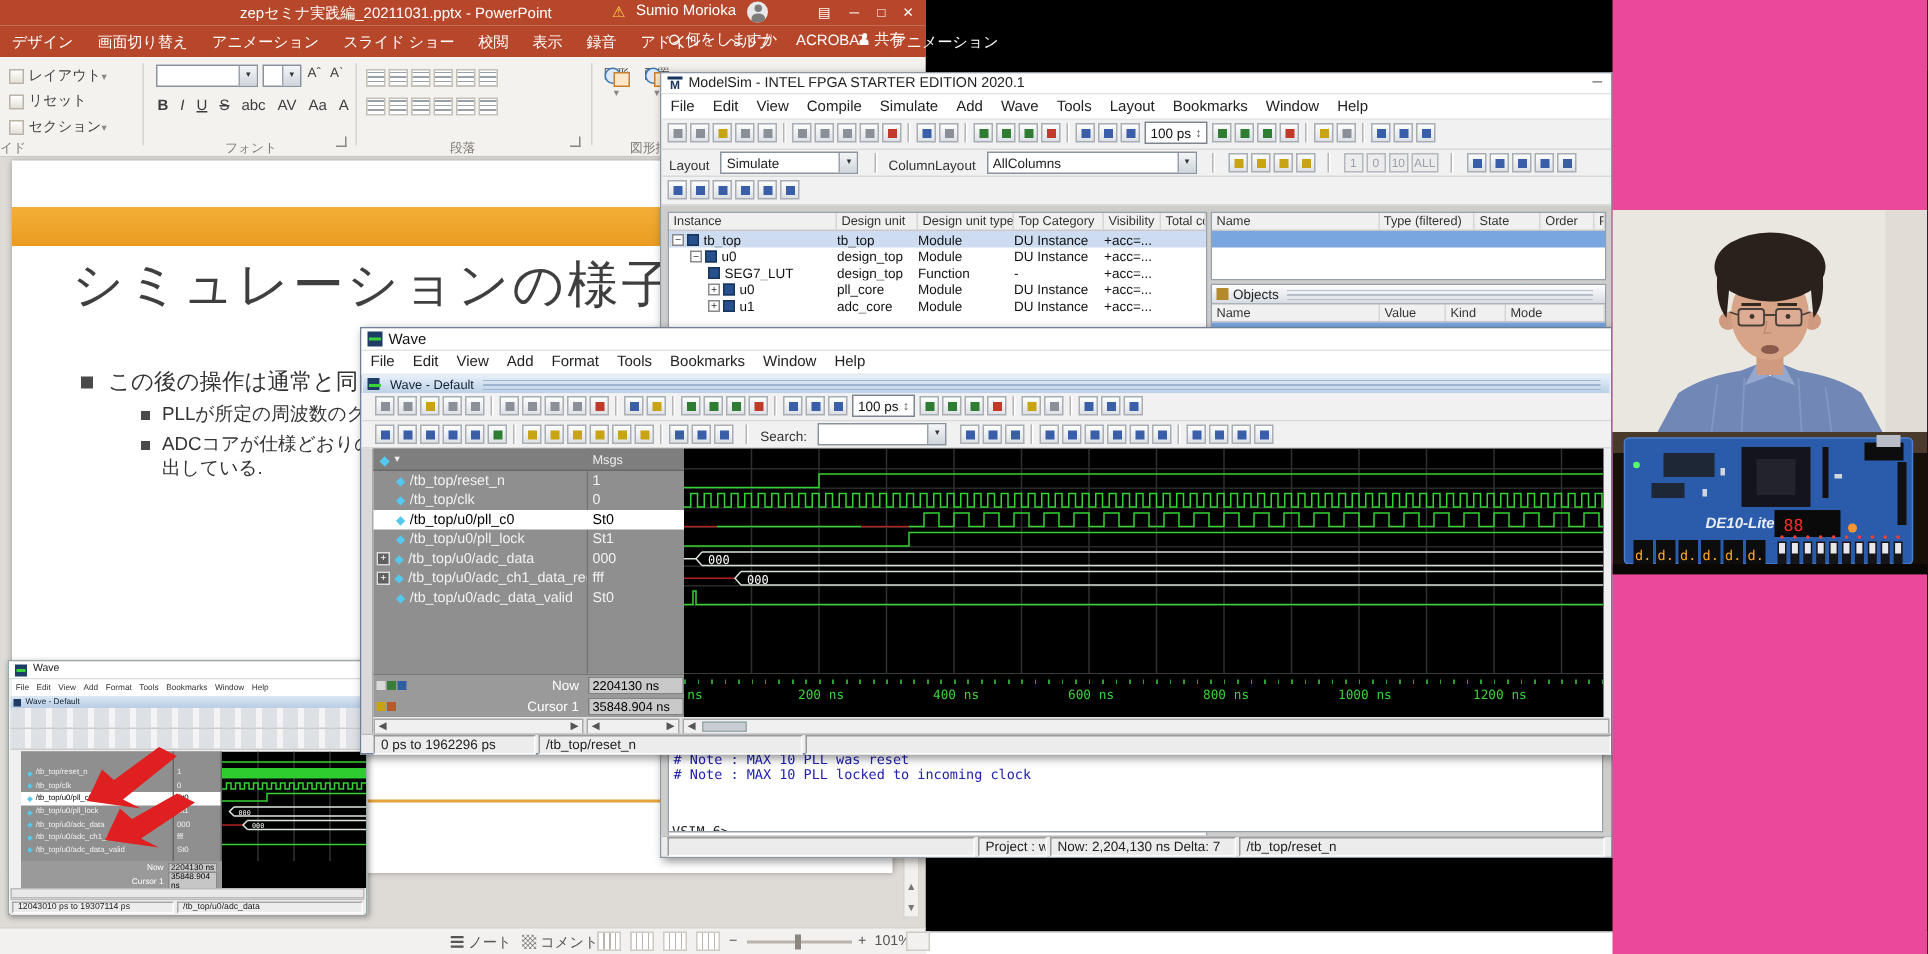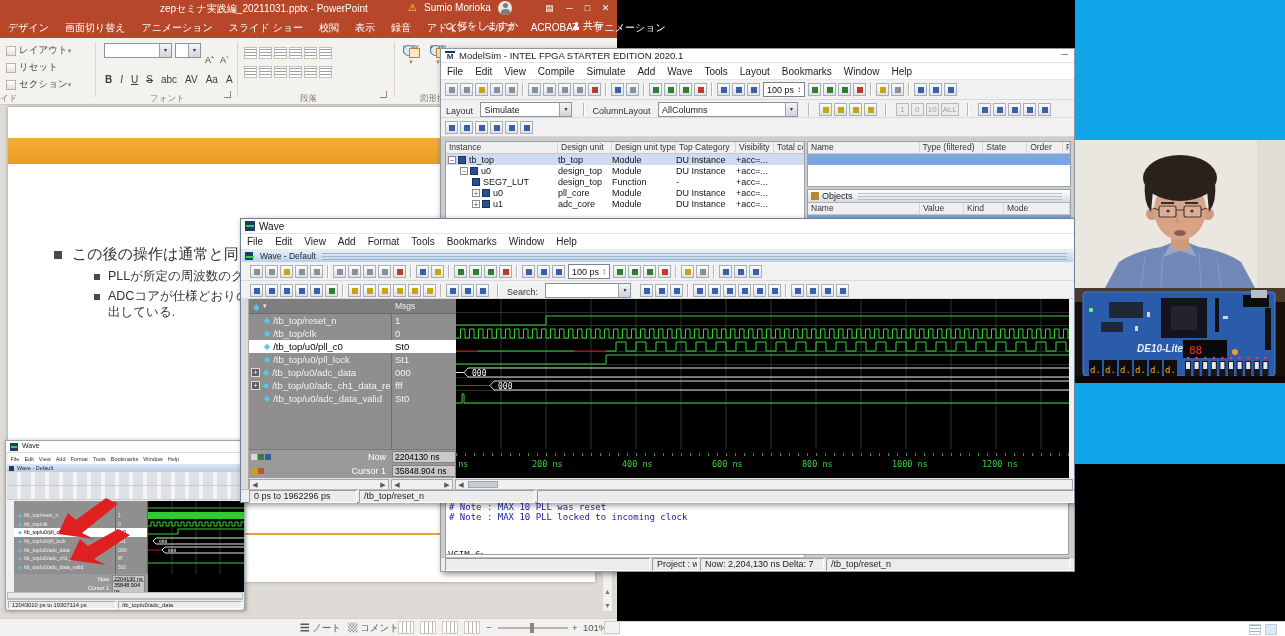--- a/index.html
+++ b/index.html
@@ -38,21 +38,21 @@
   .mag{display:inline-block;width:7px;height:7px;border:1.3px solid #fff;border-radius:50%;position:relative;margin-right:4px}
   .mag::after{content:"";position:absolute;left:5px;top:6px;width:4px;height:1.3px;background:#fff;transform:rotate(40deg)}
   .person-ico{display:inline-block;width:8px;height:8px;position:relative;margin-right:3px}
   .person-ico::before{content:"";position:absolute;left:2.5px;top:0;width:3.5px;height:3.5px;border-radius:50%;background:#fff}
   .person-ico::after{content:"";position:absolute;left:1px;top:4px;width:6px;height:4px;border-radius:50% 50% 0 0;background:#fff}
   .ppt-ribbon{position:absolute;left:0;top:38px;right:0;height:67px;background:#f4f2ee;border-bottom:1px solid #cfccc6}
   .rib-btn{position:absolute;display:flex;align-items:center;font-size:9.5px;color:#444;white-space:nowrap}
   .rib-ico{display:inline-block;width:10px;height:10px;border:1px solid #b9b3aa;background:linear-gradient(#fff,#e4e0d8);margin-right:3px}
   .gdiv{position:absolute;top:44px;width:1px;height:55px;background:#d8d4cd}
   .grp-label{position:absolute;font-size:8.5px;color:#7e7a74;white-space:nowrap}
-  .fmt-btn{display:inline-block;font-size:10px;color:#3d3d3d;padding:0 3px;margin:12px 1px;vertical-align:middle}
+  .fmt-btn{display:inline-block;font-size:10px;color:#3d3d3d;padding:0 3px;margin:0 1px;vertical-align:middle}
   .fmt-b{font-weight:bold}.fmt-i{font-style:italic}.fmt-u{text-decoration:underline}.fmt-s{text-decoration:line-through}
   .launcher{position:absolute;width:7px;height:7px;border-right:1px solid #8a867f;border-bottom:1px solid #8a867f}
   .pchip{display:inline-block;width:13px;height:12px;border:1px solid #c4bfb7;background:repeating-linear-gradient(0deg,#fff 0 2px,#9aa0a8 2px 3px);margin:1px;vertical-align:middle}
   .shape-btn{position:absolute;width:24px;text-align:center;font-size:8.5px;color:#444}
   .shp{position:relative;width:16px;height:14px;margin:0 auto 2px}
   .shp::before{content:"";position:absolute;left:0;top:1px;width:9px;height:9px;border-radius:50%;border:1.5px solid #3f77b5;background:#dce9f6}
   .shp::after{content:"";position:absolute;left:6px;top:4px;width:9px;height:8px;border:1.5px solid #c67f2e;background:#fbe6c8}
   .ppt-canvas{position:absolute;left:0;top:105px;right:0;height:513px;background:#dedbd6}
   .slide{position:absolute;left:8px;top:2px;width:587px;height:475px;background:#fff;box-shadow:0 0 4px rgba(0,0,0,.3)}
   .band{position:absolute;left:0;top:31px;width:100%;height:26px;background:linear-gradient(#f3ae37,#ea9c20)}
@@ -168,21 +168,21 @@
   .frow{display:flex;height:13px;align-items:center;font-size:9px;color:#333;white-space:nowrap}
   .frow .fic{width:9px;height:11px;border:1px solid #9ab0c4;background:#fff;margin:0 6px 0 40px;flex:0 0 auto;position:relative}
   .frow .fic::after{content:"";position:absolute;left:1px;top:2px;width:6px;height:1px;background:#9ab0c4;box-shadow:0 2px 0 #9ab0c4,0 4px 0 #9ab0c4}
   .frow .fn{width:255px;overflow:hidden}
   .frow .fd{width:78px;color:#555;font-size:8.5px}
   .frow .ft{width:56px;color:#555;font-size:8.5px;overflow:hidden}
   .frow .fs{width:24px;text-align:right;color:#555;font-size:8.5px}
   .ex-status{position:absolute;left:0;bottom:0;right:0;height:15px;border-top:1px solid #d8d8d8;background:#fff;font-size:9px;color:#333}
   .ex-view{position:absolute;top:2px;width:12px;height:11px;border:1px solid #bcd;background:repeating-linear-gradient(0deg,#fff 0 2px,#9ab6d8 2px 3px)}
   
-  #rightbar{left:1075px;top:0;width:210px;height:464px;background:#0ea5e9;z-index:40;position:absolute}
+  #rightbar{left:1075px;top:0;width:210px;height:636px;background:#ec4899;z-index:40;position:absolute}
   #cam{position:absolute;left:0;top:140px;width:210px;height:243px}
 </style>
 </head>
 <body>
 
 <div class="screen">
 
   <div id="ppt">
     <div class="ppt-titlebar">
       <span class="ppt-title">zepセミナ実践編_20211031.pptx - PowerPoint</span>
@@ -258,20 +258,21 @@
       <span class="launcher" style="left:380px;top:53px"></span>
       <div class="gdiv" style="left:394px;top:4px"></div>
       <div class="shape-btn" style="left:399px;top:6px"><span class="shp"></span><span>図形</span><br><span style="font-size:7px;color:#888">▾</span></div>
       <div class="shape-btn" style="left:426px;top:6px"><span class="shp"></span><span>配置</span><br><span style="font-size:7px;color:#888">▾</span></div>
       <span class="grp-label" style="left:420px;top:55px">図形描画</span>
     </div>
 
     <div class="ppt-canvas">
       <div class="slide">
         <div class="band"></div>
+        <div class="slide-title">シミュレーションの様子</div>
         <div class="bullet-line" style="left:46px;top:138px;font-size:15px"><span class="sqb"></span><span>この後の操作は通常と同じ.</span></div>
         <div class="bullet-line" style="left:86px;top:161px;font-size:12.5px"><span class="sqb small"></span><span>PLLが所定の周波数のクロックを</span></div>
         <div class="bullet-line" style="left:86px;top:181px;font-size:12.5px"><span class="sqb small"></span><span>ADCコアが仕様どおりのI/F動作を</span></div>
         <div class="bullet-line" style="left:100px;top:197px;font-size:12.5px"><span>出している.</span></div>
         <div class="orange-line"></div>
         <div class="ist">
           <div class="mark">IST</div>
           <div class="cap">INTERSTELLAR TECHNOLOGIES</div>
         </div>
       </div>

